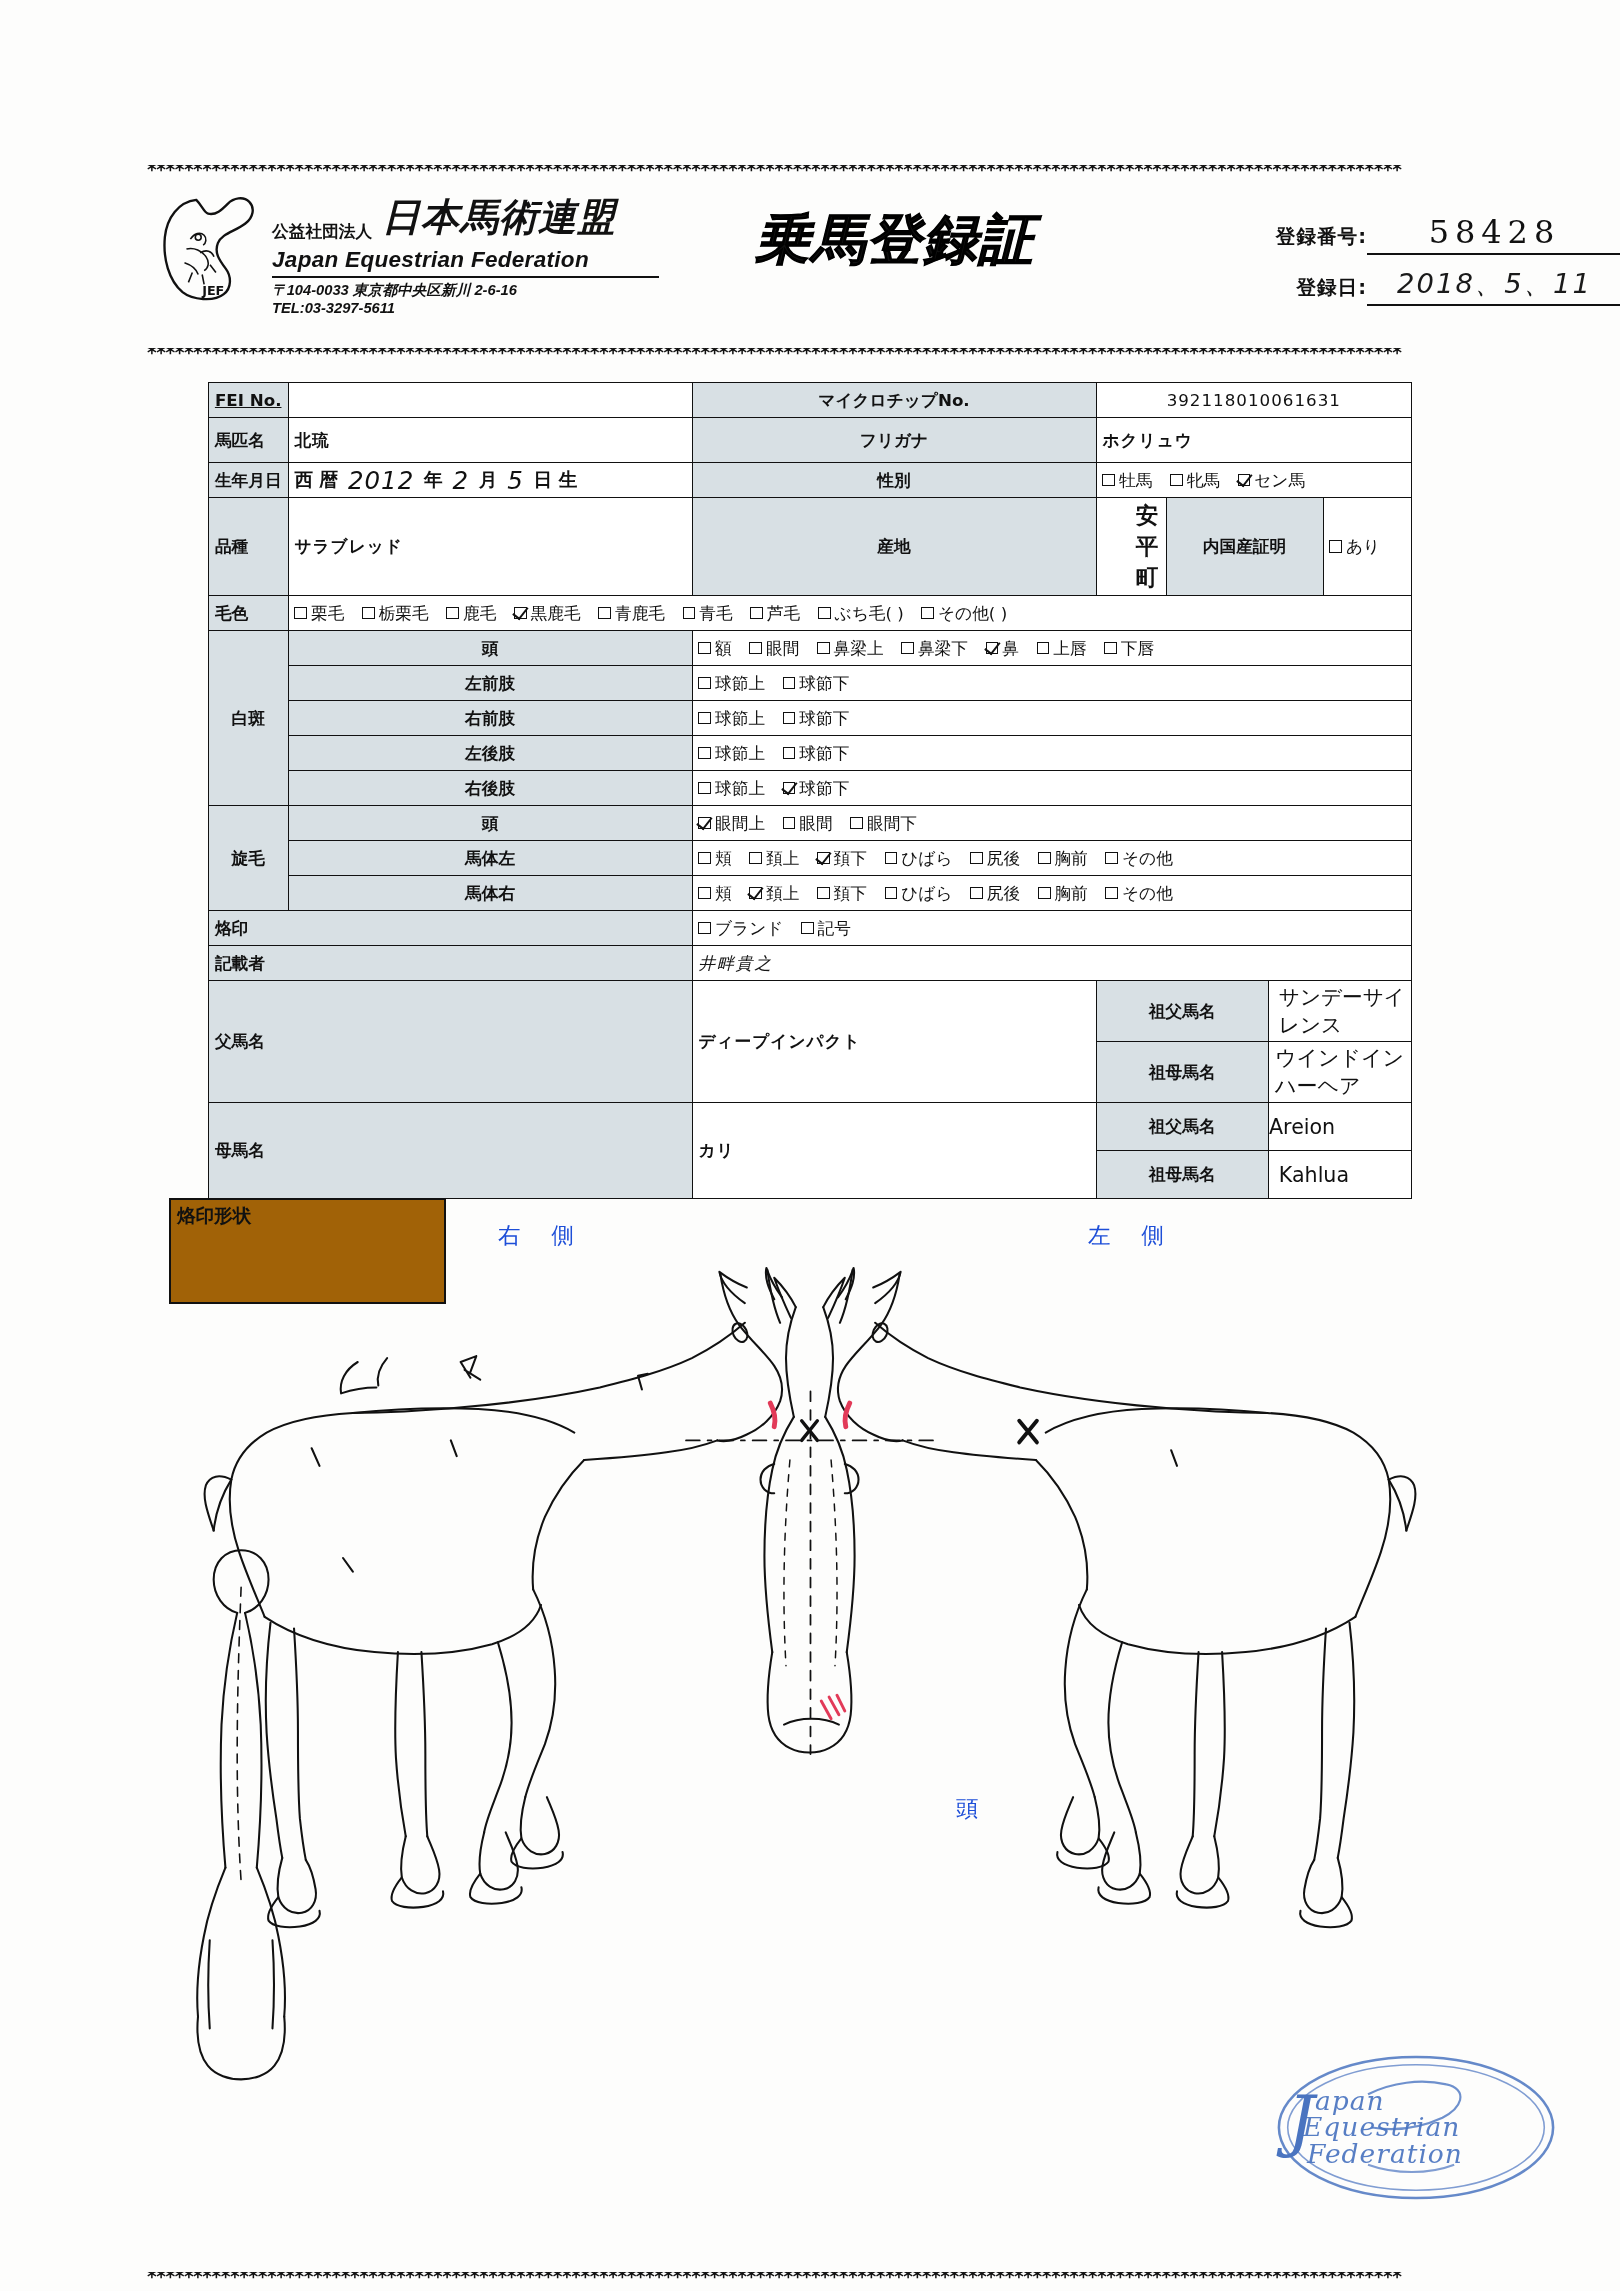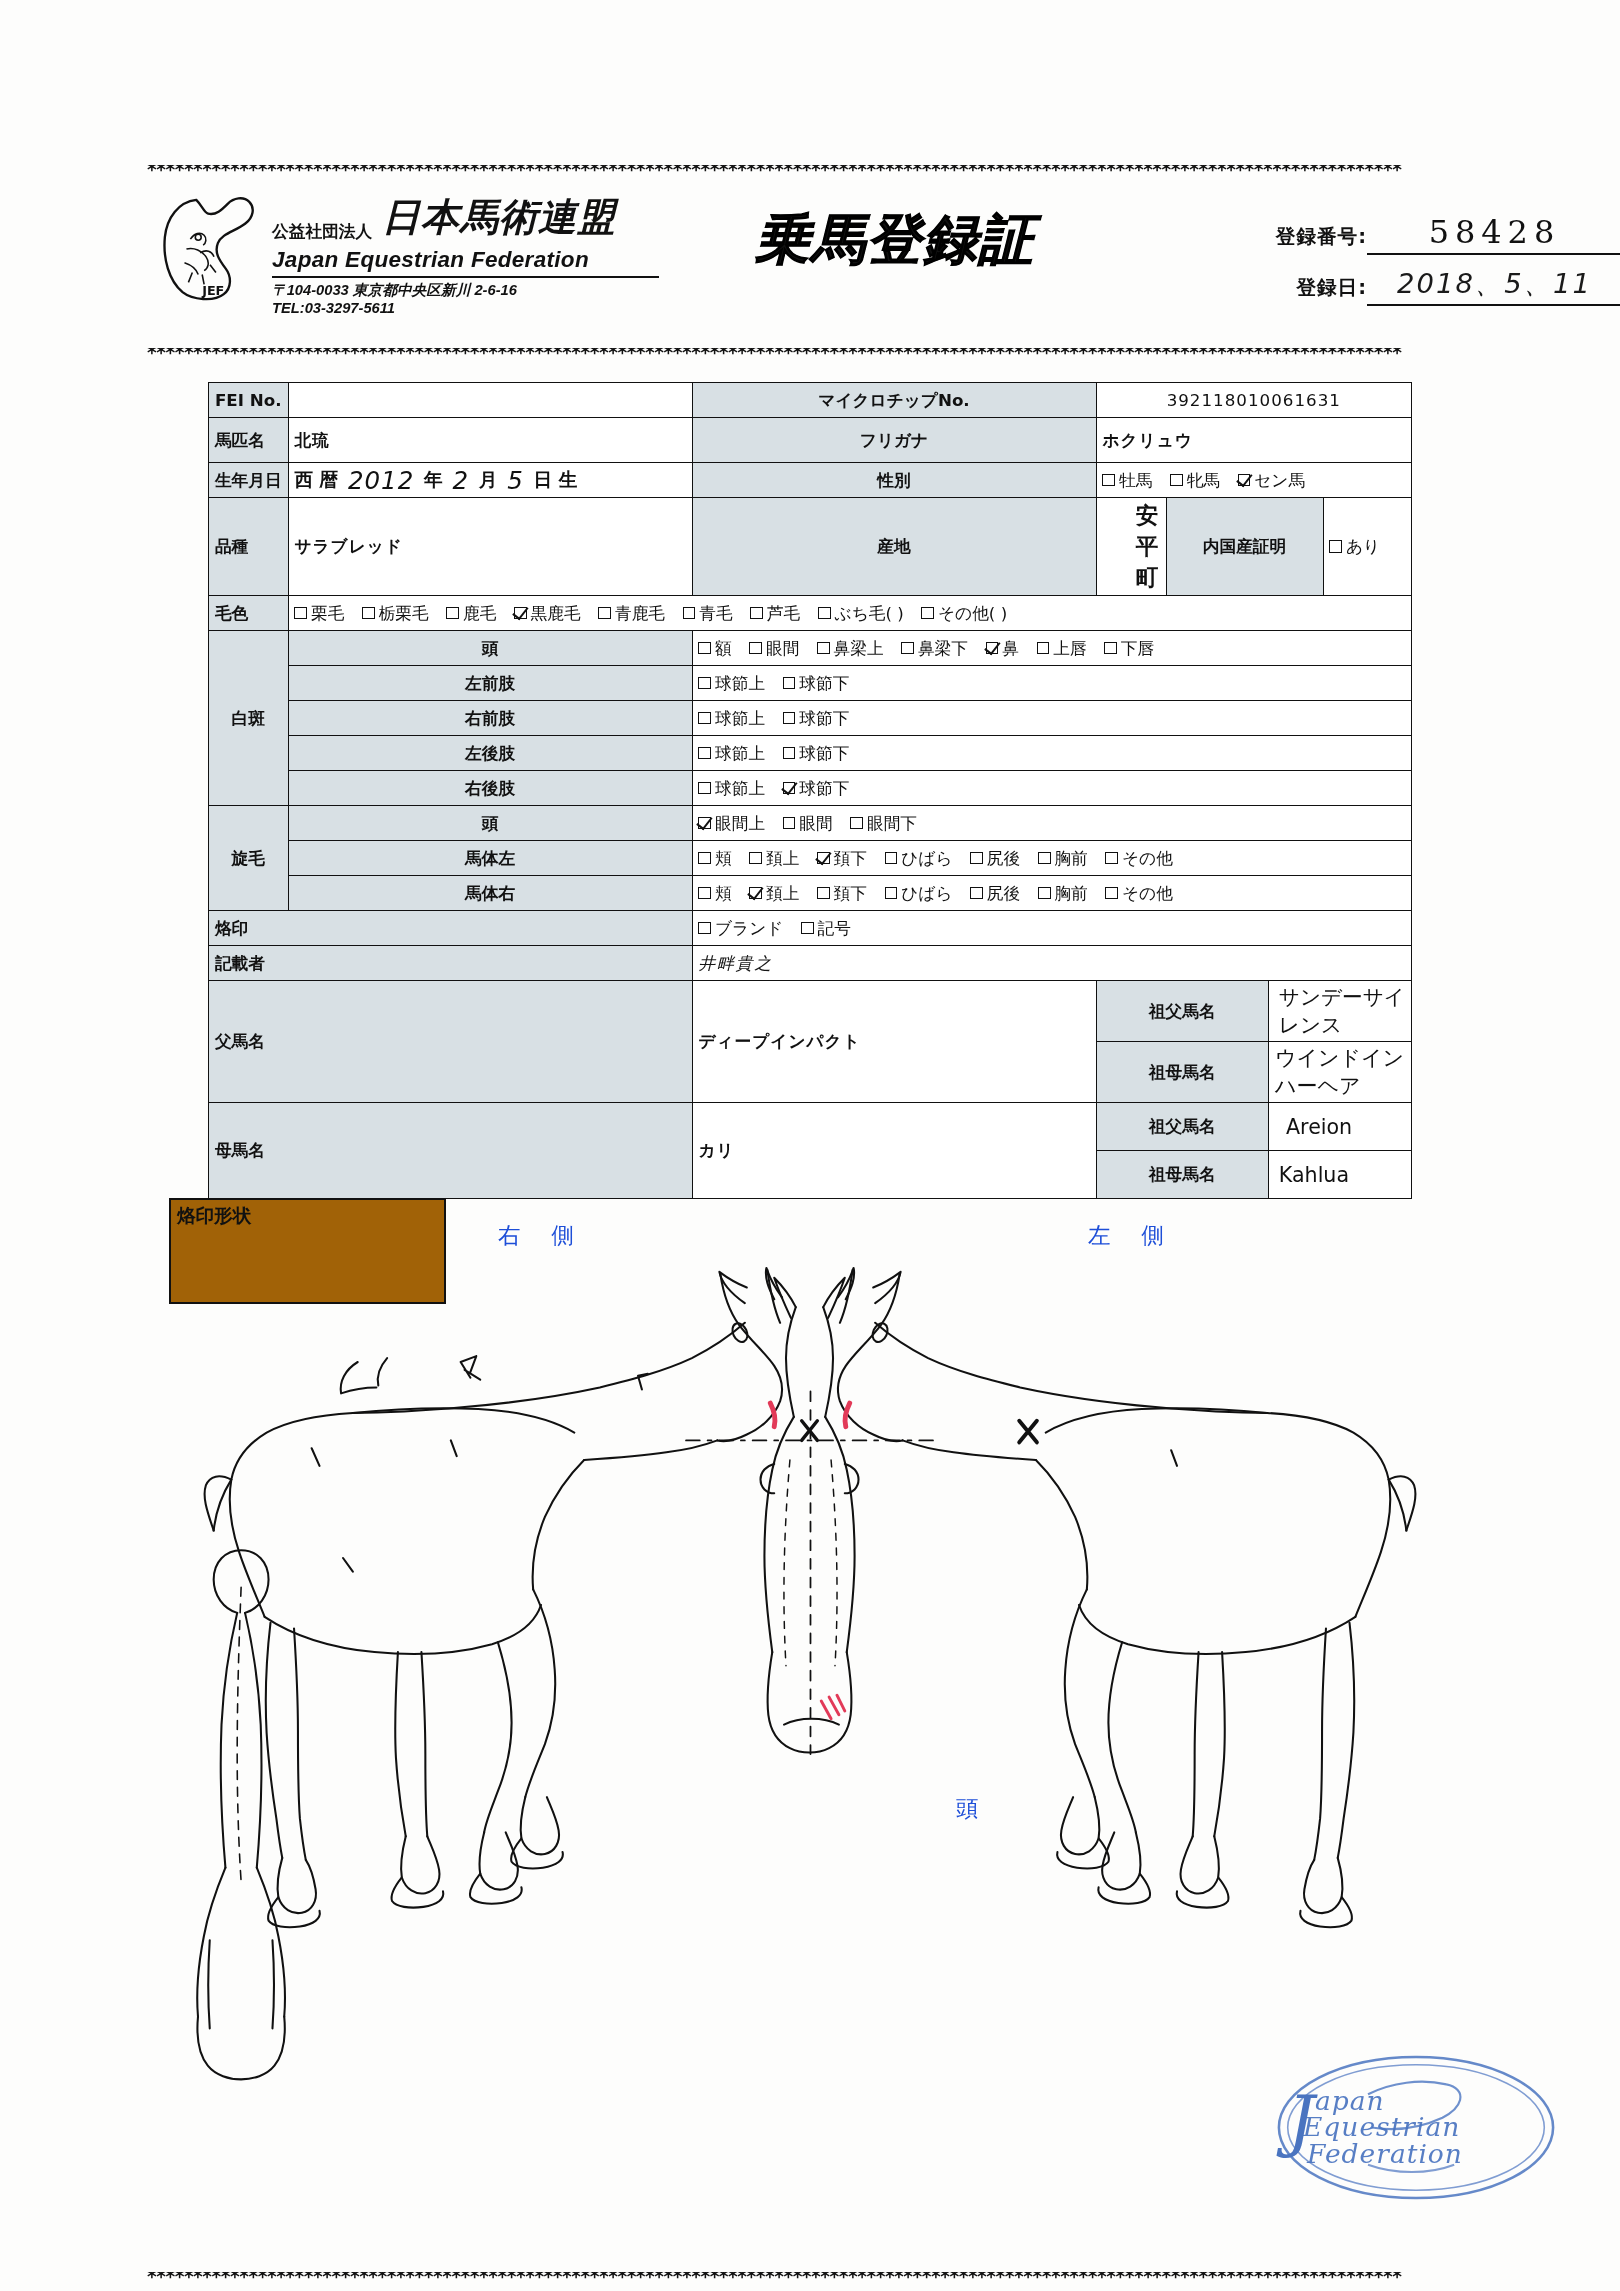--- a/index.html
+++ b/index.html
@@ -173,21 +173,21 @@
         <span class="reg-value-wrap">
           <span class="reg-value hand">2018、5、11</span>
         </span>
       </div>
     </div>
   </div>
 
   <table class="main">
     <tbody>
       <tr>
-        <td class="lbl" style="width:70px;">FEI No.</td>
+        <td class="lbl" style="width:70px;text-decoration:underline;">FEI No.</td>
         <td class="val" style="width:404px;"></td>
         <td class="lbl c" style="width:172px;">マイクロチップNo.</td>
         <td class="val ctr mono-num">392118010061631</td>
       </tr>
 
       <tr>
         <td class="lbl">馬匹名</td>
         <td class="val typed" style="height:45px;">北琉</td>
         <td class="lbl c">フリガナ</td>
         <td class="val typed">ホクリュウ</td>
@@ -530,21 +530,21 @@
       </tr>
 
       <tr>
         <td class="lbl" colspan="2" rowspan="2" style="height:51px;">母馬名</td>
         <td class="val typed" rowspan="2">カリ</td>
         <td class="val" style="padding:0;">
           <table style="width:100%; border-collapse:collapse;">
             <tbody>
                 <tr>
               <td class="lbl c" style="border:none; border-right:1.6px solid #111; width:172px; background:#d8e0e4; height:47px;">祖父馬名</td>
-              <td style="border:none; padding-left:17px; font-size:20.6px;">Areion</td>
+              <td style="border:none; padding-left:0; font-size:20.6px;">Areion</td>
             </tr>
           </tbody>
             </table>
         </td>
       </tr>
       <tr>
         <td class="val" style="padding:0;">
           <table style="width:100%; border-collapse:collapse;">
             <tbody>
                 <tr>

